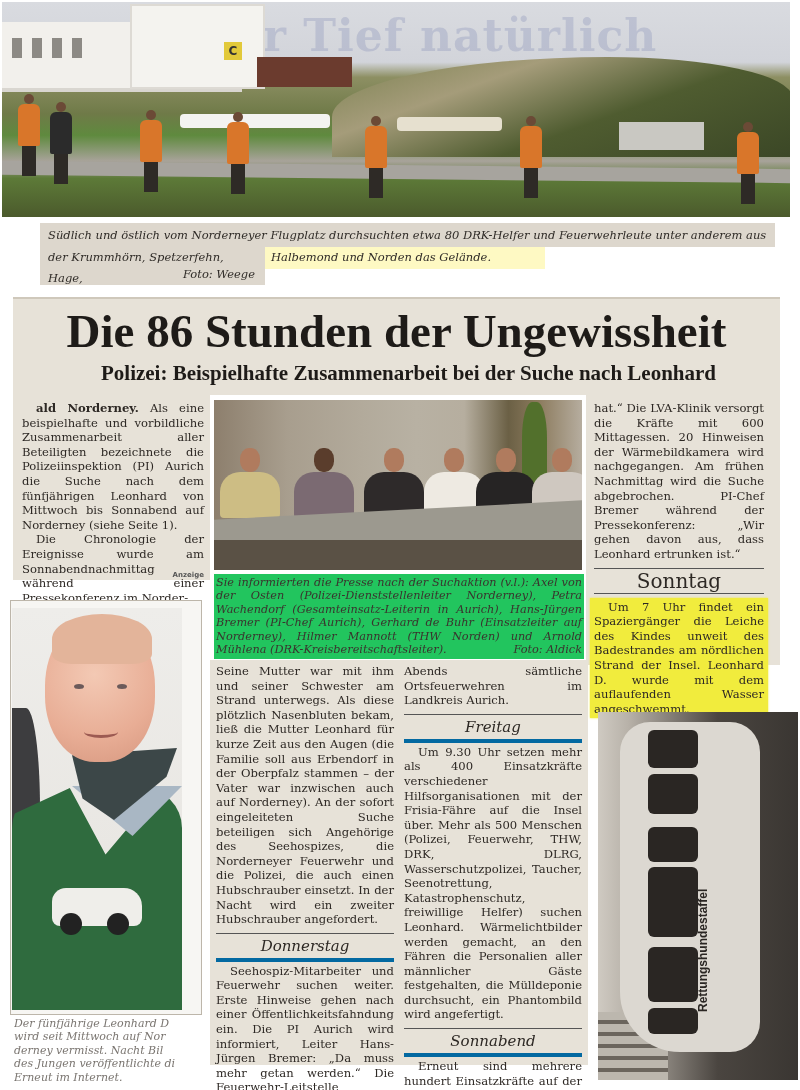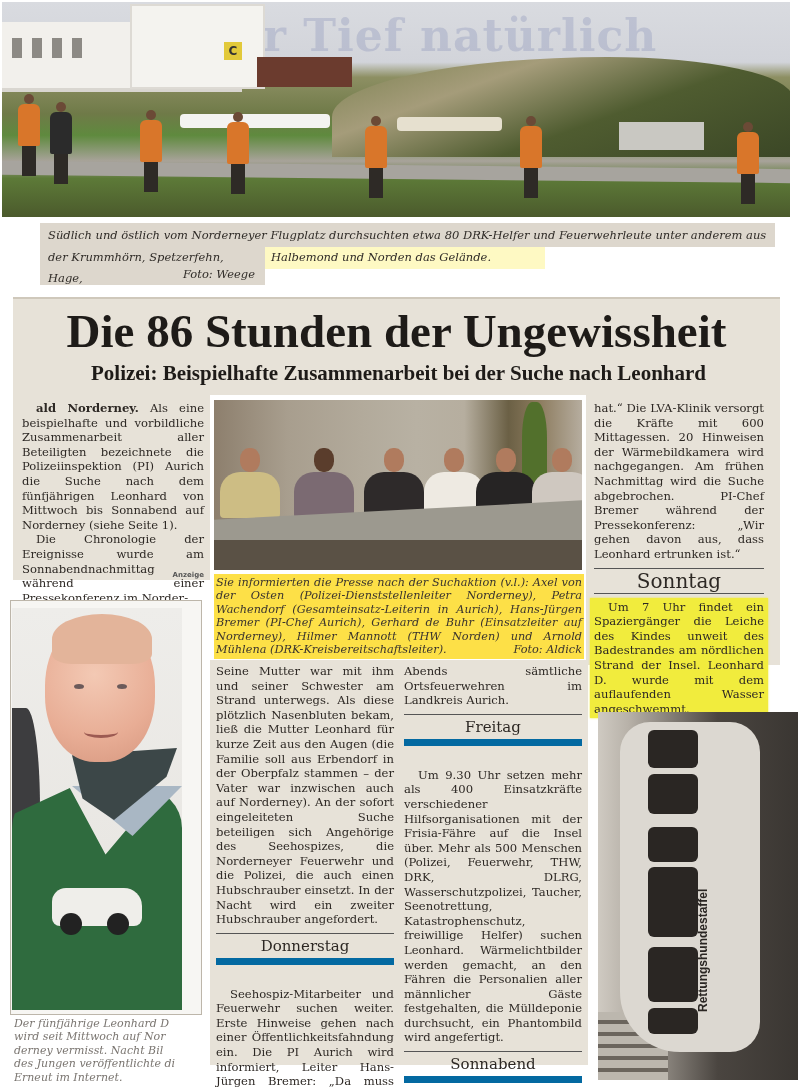--- a/index.html
+++ b/index.html
@@ -28,21 +28,21 @@
   #top-caption { position: absolute; left: 40px; top: 223px; width: 735px; height: 62px; font-style: italic; font-size: 11.5px; line-height: 21px; color: #2f2b27; }
   #top-caption .line1 { position: absolute; left: 0; top: 0; width: 735px; height: 24px; padding: 2px 8px; background: #ddd7cd; }
   #top-caption .line2a { position: absolute; left: 0; top: 24px; width: 225px; height: 38px; padding: 0 8px; background: #ddd7cd; }
   #top-caption .line2b { position: absolute; left: 225px; top: 24px; width: 280px; height: 22px; padding: 0 6px; background: #fef9c3; }
   #top-caption .credit { position: absolute; right: 10px; top: 17px; }
 
   
   #article { position: absolute; left: 13px; top: 297px; width: 767px; height: 280px; }
   #headline-box { position: absolute; left: 0; top: 0; width: 767px; height: 98px; background: #e7e2d8; border-top: 2px solid #cfc8bb; }
   #headline { position: absolute; left: 0; width: 767px; top: 5px; text-align: center; font-family: "Liberation Serif", serif; font-weight: bold; font-size: 47px; letter-spacing: 0px; color: #1e1b18; }
-  #subheadline { position: absolute; left: 2px; width: 767px; top: 62px; text-align: center; font-family: "Liberation Serif", serif; font-weight: bold; font-size: 21px; color: #1e1b18; }
+  #subheadline { position: absolute; left: 12px; width: 767px; top: 62px; text-align: center; font-family: "Liberation Serif", serif; font-weight: bold; font-size: 21px; color: #1e1b18; }
 
   .col { position: absolute; font-size: 11.6px; line-height: 14.6px; text-align: justify; hyphens: manual; color: #2d2824; background: #e7e2d8; }
   .col p { text-indent: 14px; }
   .col p.noindent { text-indent: 0; }
   .col .kicker-bold { font-weight: bold; }
 
   #col-left-top { left: 13px; top: 395px; width: 197px; height: 185px; padding: 6px 6px 0 9px; }
   #col-left-top .ad-label { position: absolute; right: 6px; bottom: 1px; font: bold 7px "DejaVu Sans", sans-serif; color: #555; }
 
   #col-right-top { left: 586px; top: 395px; width: 194px; height: 270px; padding: 6px 16px 0 8px; }
@@ -52,27 +52,27 @@
   
   #press-photo { position: absolute; left: 214px; top: 400px; width: 368px; height: 170px; overflow: hidden;
     background: linear-gradient(90deg, #8d7f6d 0%, #a89e8e 20%, #b2aa9b 40%, #b8b1a3 55%, #b6ae9f 68%, #6b6045 80%, #8b7a5c 88%, #b6ad9f 100%); }
   #press-photo .table { position: absolute; left: 0; top: 110px; width: 368px; height: 40px; background: #9c998f; transform: skewY(-3deg); }
   #press-photo .table-dark { position: absolute; left: 0; top: 140px; width: 368px; height: 30px; background: #5a5145; }
   #press-photo .plant { position: absolute; left: 308px; top: 2px; width: 25px; height: 90px; background: #52702c; border-radius: 40% 40% 20% 20%; }
   #press-photo .pers { position: absolute; top: 48px; width: 60px; height: 70px; }
   #press-photo .pers .h { width: 20px; height: 24px; margin: 0 auto; border-radius: 45%; background: #b07b5e; }
   #press-photo .pers .b { width: 60px; height: 46px; border-radius: 20px 20px 4px 4px; }
 
-  #press-caption { position: absolute; left: 214px; top: 574px; width: 370px; height: 85px; font-style: italic; font-size: 11.3px; line-height: 13.4px; text-align: justify; color: #3a342e; background: #fde047; padding: 2px 2px; }
+  #press-caption { position: absolute; left: 214px; top: 574px; width: 370px; height: 85px; font-style: italic; font-size: 11.3px; line-height: 13.4px; text-align: justify; color: #3a342e; background: #22c55e; padding: 2px 2px; }
   #press-caption .credit { float: right; }
 
   
   #col-mid-a { left: 210px; top: 660px; width: 190px; height: 405px; padding: 4px 6px 0 6px; }
   #col-mid-b { left: 400px; top: 660px; width: 188px; height: 405px; padding: 4px 6px 0 4px; }
-  .col .section-title { text-indent: 0; text-align: center; font-size: 15px; line-height: 24px; border-top: 1.5px solid #555; border-bottom: 7px solid #0369a1; margin: 6px 0 22px 0; }
+  .col .section-title { text-indent: 0; text-align: center; font-size: 15px; line-height: 24px; border-top: 1.5px solid #555; border-bottom: 4px solid #0369a1; margin: 6px 0 2px 0; font-style: italic; }
 
   
   #child-photo-frame { position: absolute; left: 10px; top: 600px; width: 192px; height: 415px; background: #f7f6f3; border: 1px solid #bdb6aa; }
   #child-photo { position: absolute; left: 12px; top: 608px; width: 170px; height: 402px; overflow: hidden; background: linear-gradient(#eeedea 0%, #e9e7e3 60%, #dcdad6 100%); }
   #child-photo .shadow-left { position: absolute; left: 0; top: 100px; width: 28px; height: 200px; background: #3d3d3f; border-radius: 0 50% 20% 0; }
   #child-photo .head { position: absolute; left: 33px; top: 8px; width: 110px; height: 146px; border-radius: 48% 48% 45% 45%; background: radial-gradient(circle at 45% 40%, #f3c9b4 0%, #e8ad95 60%, #d6977f 100%); }
   #child-photo .hair { position: absolute; left: 40px; top: 6px; width: 100px; height: 50px; border-radius: 50% 50% 20% 20%; background: #e3b49a; }
   #child-photo .eye { position: absolute; top: 76px; width: 10px; height: 5px; background: #6b5a5a; border-radius: 50%; }
   #child-photo .smile { position: absolute; left: 72px; top: 118px; width: 34px; height: 12px; border-bottom: 3px solid #9c5a52; border-radius: 0 0 50% 50%; }
   #child-photo .scarf { position: absolute; left: 60px; top: 140px; width: 105px; height: 72px; background: #3c4748; clip-path: polygon(0 10%, 100% 0, 90% 40%, 40% 100%, 10% 70%); }

